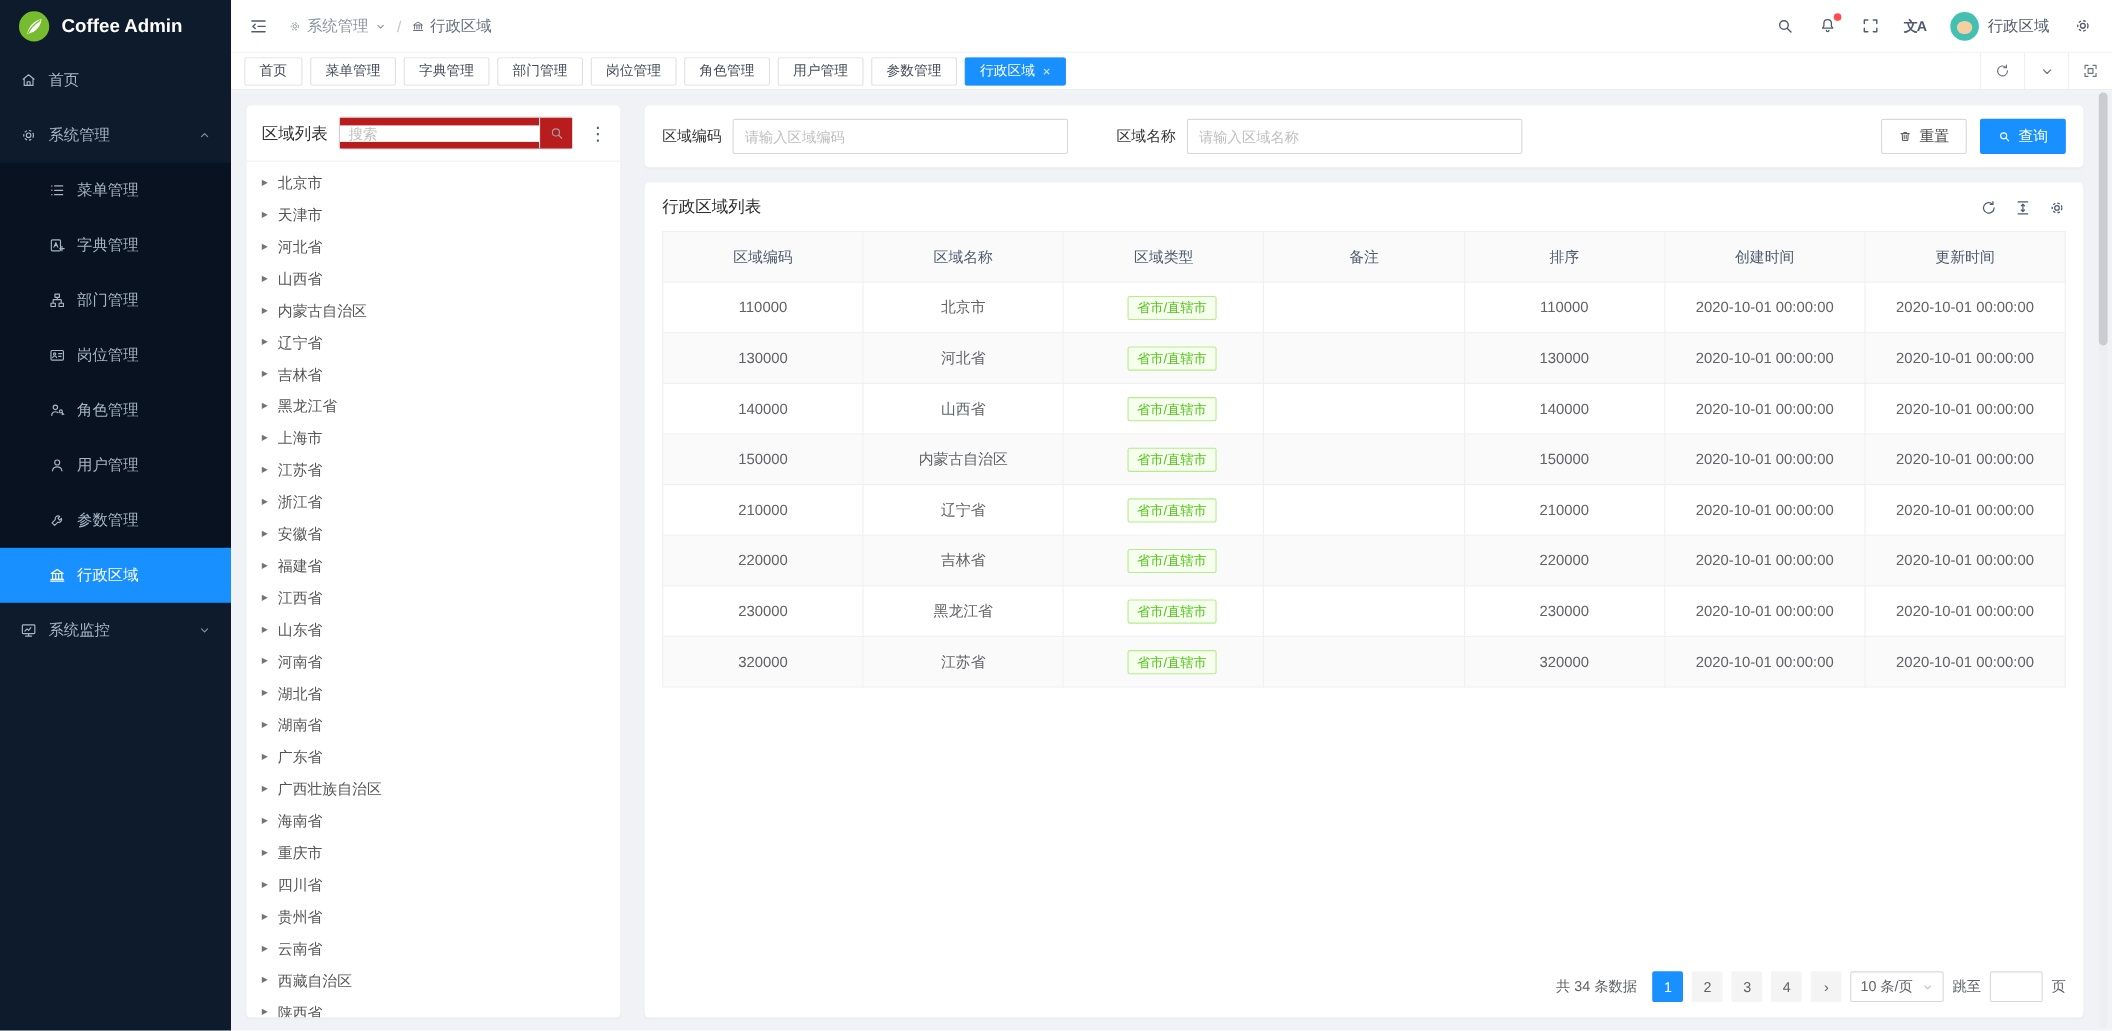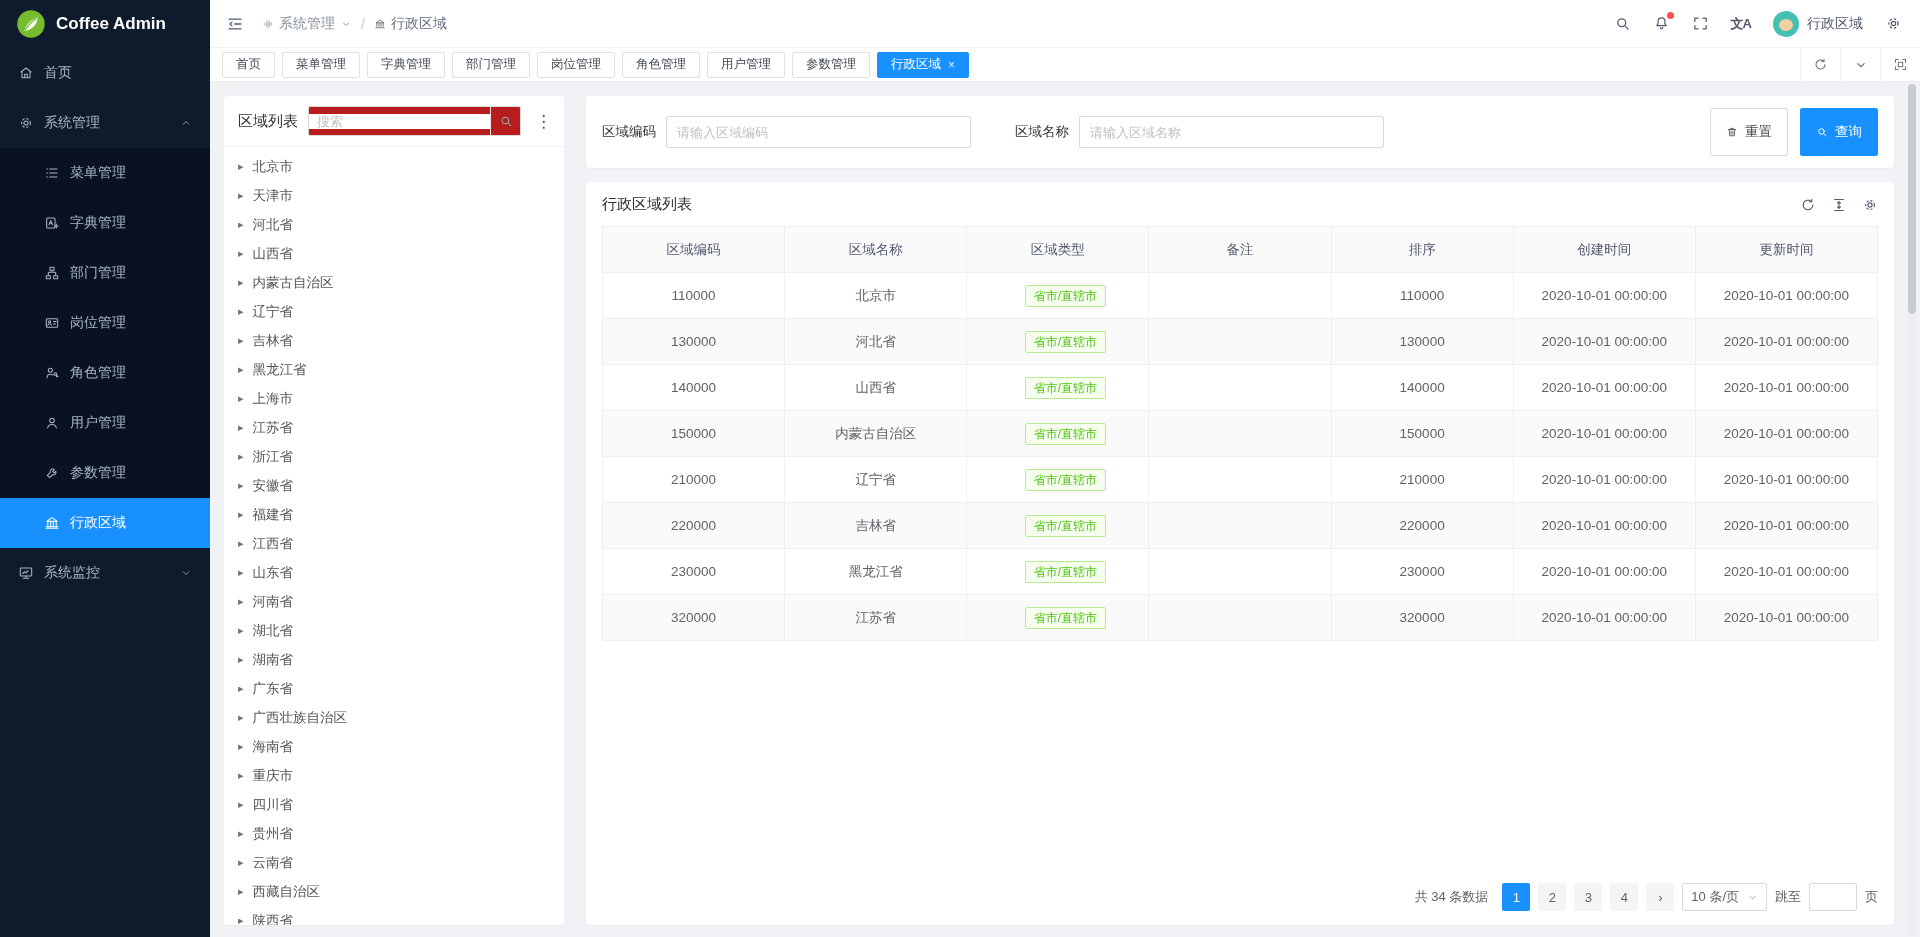--- a/index.html
+++ b/index.html
@@ -69,21 +69,21 @@
   .caret{color:#737373;font-size:11px;line-height:1;}
 
   
   .main-col{flex:1;display:flex;flex-direction:column;gap:14px;min-width:0;}
   .filter-card{flex:none;display:flex;align-items:center;padding:12px 16px;}
   .f-group{display:flex;align-items:center;margin-right:44px;}
   .f-label{font-size:13.5px;color:#333;margin-right:10px;white-space:nowrap;}
   .f-input{width:305px;height:32px;border:1px solid #d9d9d9;border-radius:2px;padding:0 10px;font-size:13px;color:#333;outline:none;}
   input::placeholder{color:#bfbfbf;}
   .filter-actions{margin-left:auto;display:flex;gap:12px;}
-  .btn{height:48px;padding:12px 15px;border-radius:2px;font-size:13.5px;display:inline-flex;align-items:center;gap:7px;cursor:pointer;}
+  .btn{height:32px;padding:12px 15px;border-radius:2px;font-size:13.5px;display:inline-flex;align-items:center;gap:7px;cursor:pointer;}
   .btn-default{background:#fff;border:1px solid #d9d9d9;color:#4a4a4a;}
   .btn-primary{background:var(--primary);border:1px solid var(--primary);color:#fff;}
 
   .table-card{flex:1;display:flex;flex-direction:column;padding:13px 16px 14px;min-height:0;}
   .table-head{display:flex;align-items:center;margin-bottom:12px;flex:none;}
   .table-title{font-size:15px;color:#2d2d2d;}
   .table-tools{margin-left:auto;display:flex;align-items:center;gap:15px;color:#515a6e;}
   .tool{cursor:pointer;display:flex;}
   table{width:100%;border-collapse:collapse;table-layout:fixed;}
   th,td{border:1px solid #efefef;text-align:center;font-size:13.5px;color:#606266;height:46px;padding:0 6px;overflow:hidden;white-space:nowrap;}

